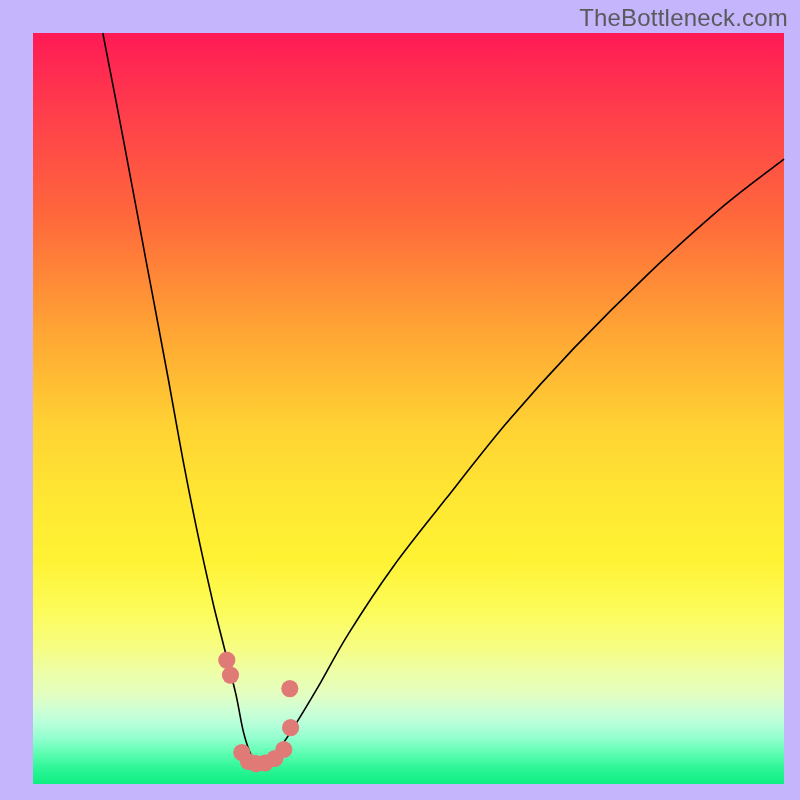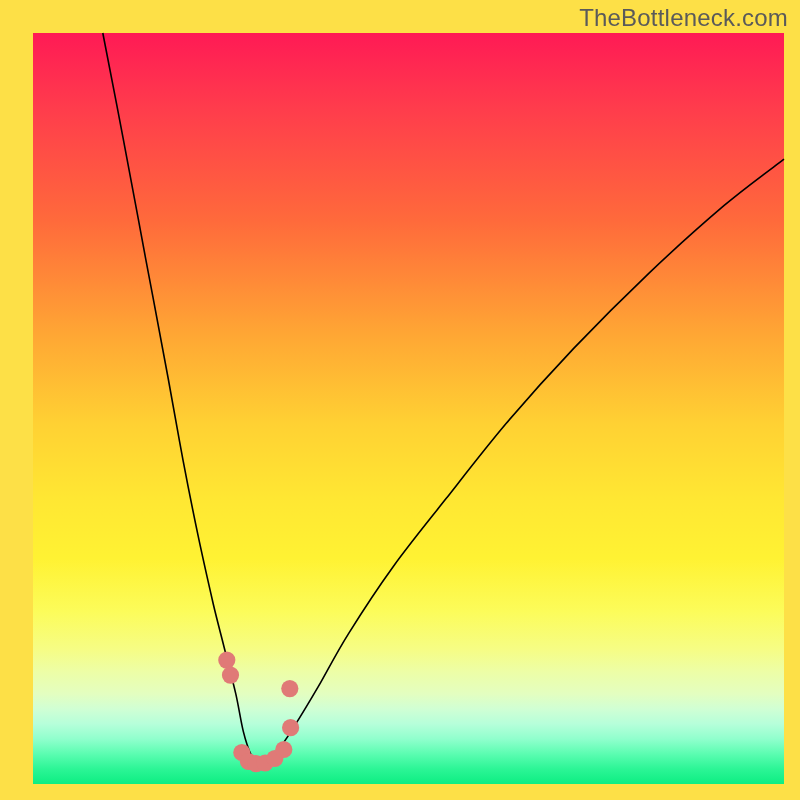--- a/index.html
+++ b/index.html
@@ -10,21 +10,21 @@
     background: #000;
     font-family: Arial, Helvetica, sans-serif;
     overflow: hidden;
   }
   .frame {
     position: absolute;
     top: 0;
     left: 0;
     width: 800px;
     height: 800px;
-    background: #fde047;
+    background: #c4b5fd;
   }
   .plot-area {
     position: absolute;
     top: 33px;
     left: 33px;
     width: 751px;
     height: 751px;
     background: linear-gradient(
       to bottom,
       #ff1a55 0%,

